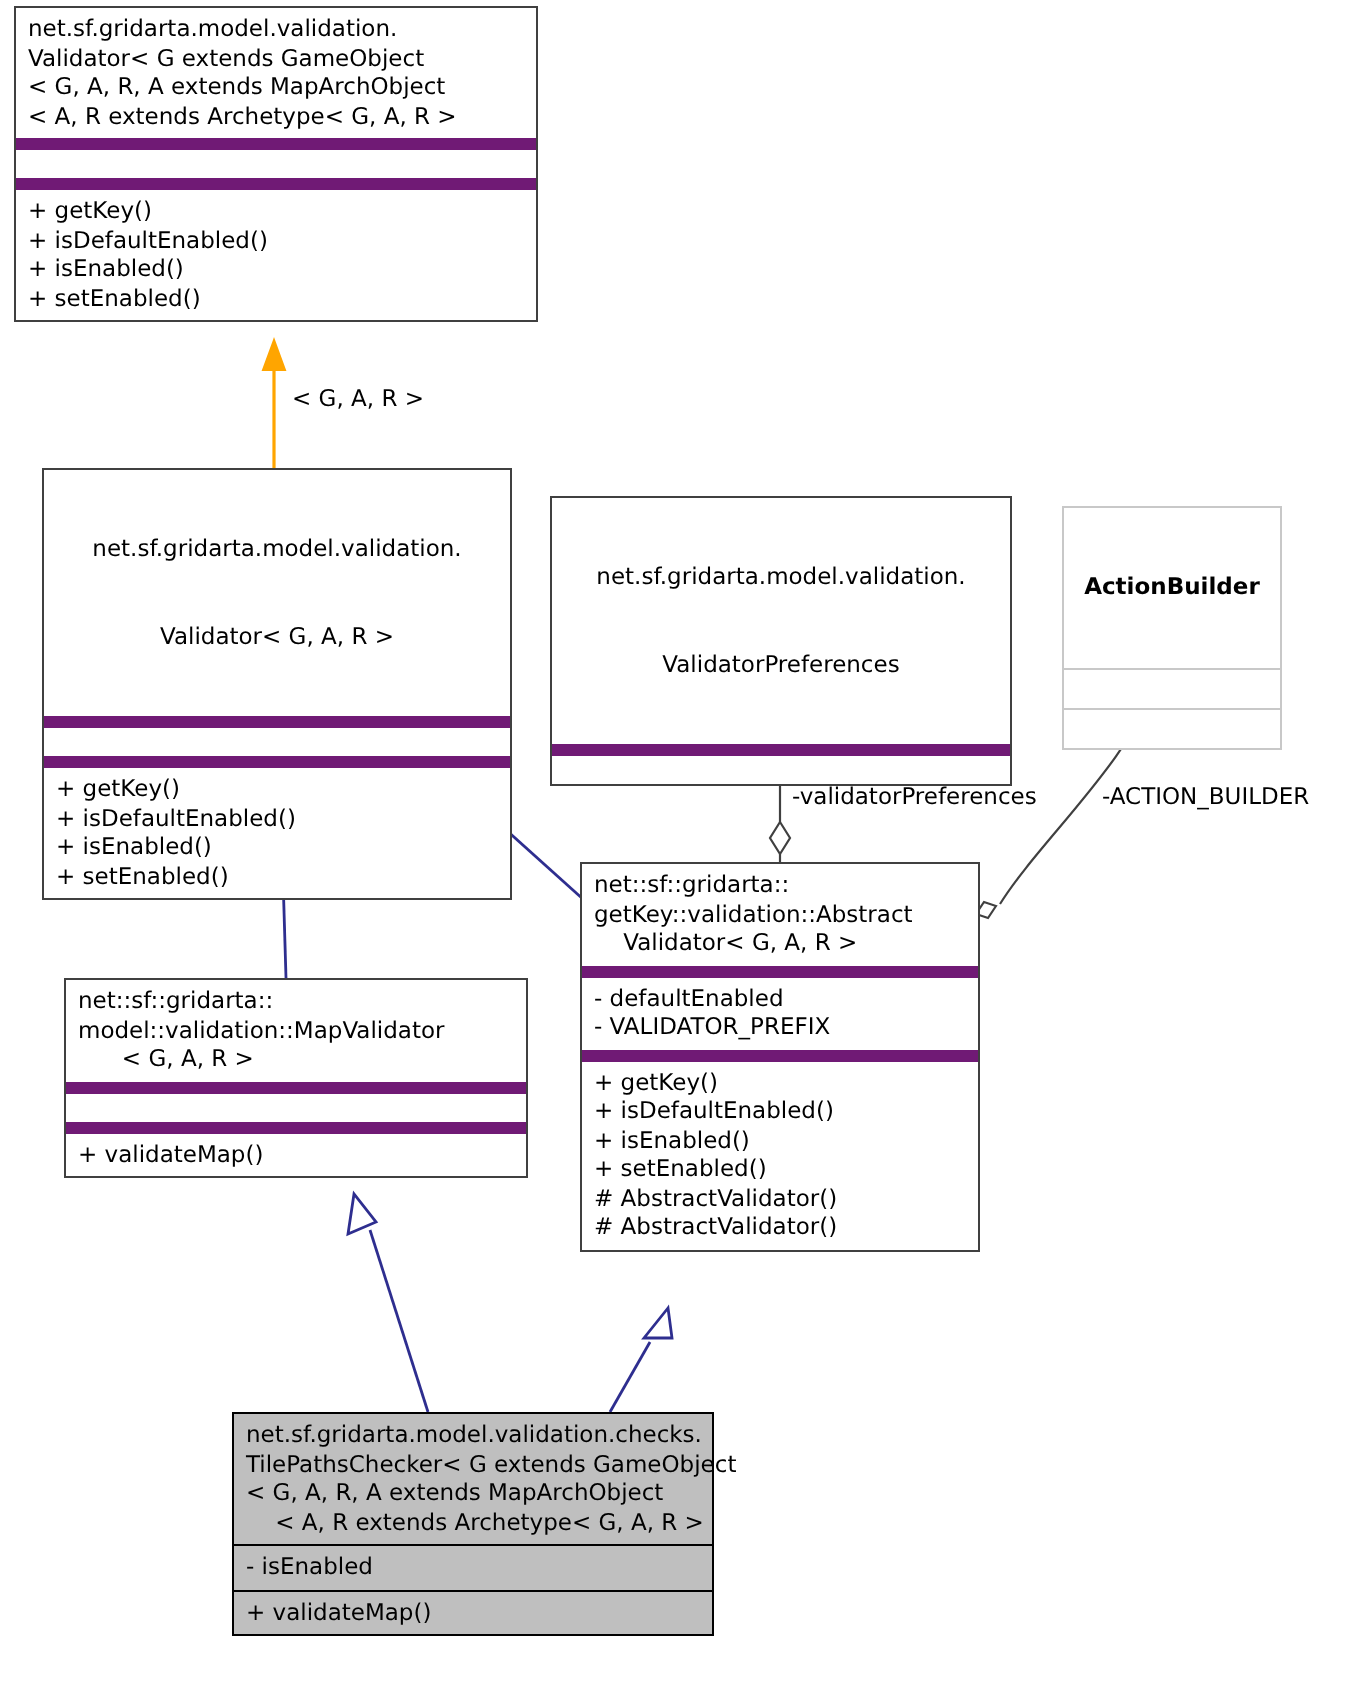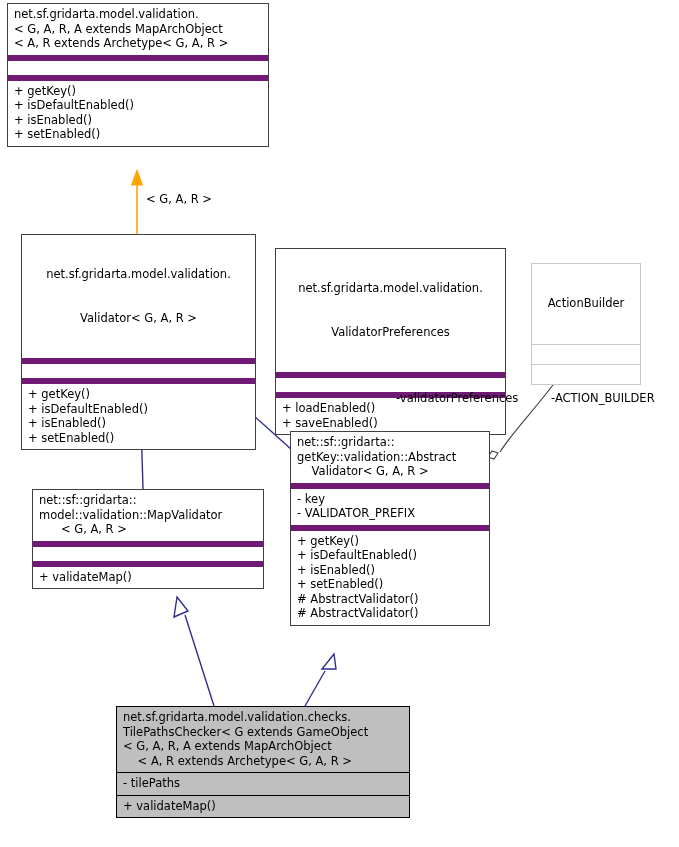--- a/index.html
+++ b/index.html
@@ -124,20 +124,21 @@
 
     <g>
       <path d="M 578 340 C 566 380 520 420 500 452" fill="none" stroke="#404040" stroke-width="1.1"></path>
       <polygon points="498,453 494,459 488,457 492,451" fill="#ffffff" stroke="#404040" stroke-width="1.1"></polygon>
     </g>
   </svg>
 
   <div class="uml-class" style="left:7px; top:3px; width:262px;">
     <div class="uml-compartment">
       <span class="uml-name-line">net.sf.gridarta.model.validation.</span>
+      <span class="uml-name-line">Validator&lt; G extends GameObject</span>
       <span class="uml-name-line">&lt; G, A, R, A extends MapArchObject</span>
       <span class="uml-name-line">&lt; A, R extends Archetype&lt; G, A, R &gt;</span>
     </div>
     <div class="uml-compartment empty"></div>
     <div class="uml-compartment">
       <span class="uml-member">+ getKey()</span>
       <span class="uml-member">+ isDefaultEnabled()</span>
       <span class="uml-member">+ isEnabled()</span>
       <span class="uml-member">+ setEnabled()</span>
     </div>
@@ -158,45 +159,41 @@
       <span class="uml-member">+ setEnabled()</span>
     </div>
   </div>
 
   <div class="uml-class" style="left:275px; top:248px; width:231px;">
     <div class="uml-compartment uml-name centered">
       <span class="uml-name-line">net.sf.gridarta.model.validation.</span>
       <span class="uml-name-line">ValidatorPreferences</span>
     </div>
     <div class="uml-compartment empty"></div>
-    <div class="uml-compartment">
-      <span class="uml-member">+ loadEnabled()</span>
-      <span class="uml-member">+ saveEnabled()</span>
-    </div>
-  </div>
-
-  <div class="uml-class pale" style="left:531px; top:263px; width:110px;">
+  </div>
+
+  <div class="uml-class pale" style="left:531px; top:253px; width:110px;font-weight:bold;">
     <div class="uml-compartment uml-name centered">
       <span class="uml-name-line">ActionBuilder</span>
     </div>
     <div class="uml-compartment empty"></div>
     <div class="uml-compartment empty"></div>
   </div>
 
   <div class="edge-label" style="left:396px; top:392px;text-align:center;">-validatorPreferences</div>
   <div class="edge-label" style="left:551px; top:392px;">-ACTION_BUILDER</div>
 
   <div class="uml-class" style="left:290px; top:431px; width:200px;">
     <div class="uml-compartment">
       <span class="uml-name-line">net::sf::gridarta::</span>
       <span class="uml-name-line">getKey::validation::Abstract</span>
       <span class="uml-name-line">    Validator&lt; G, A, R &gt;</span>
     </div>
     <div class="uml-compartment">
-      <span class="uml-member">- key</span>
+      <span class="uml-member">- defaultEnabled</span>
       <span class="uml-member">- VALIDATOR_PREFIX</span>
     </div>
     <div class="uml-compartment">
       <span class="uml-member">+ getKey()</span>
       <span class="uml-member">+ isDefaultEnabled()</span>
       <span class="uml-member">+ isEnabled()</span>
       <span class="uml-member">+ setEnabled()</span>
       <span class="uml-member"># AbstractValidator()</span>
       <span class="uml-member"># AbstractValidator()</span>
     </div>
@@ -207,28 +204,28 @@
       <span class="uml-name-line">net::sf::gridarta::</span>
       <span class="uml-name-line">model::validation::MapValidator</span>
       <span class="uml-name-line">      &lt; G, A, R &gt;</span>
     </div>
     <div class="uml-compartment empty"></div>
     <div class="uml-compartment">
       <span class="uml-member">+ validateMap()</span>
     </div>
   </div>
 
-  <div class="uml-class highlighted" style="left:116px; top:706px; width:294px;">
+  <div class="uml-class highlighted" style="left:116px; top:706px; width:241px;">
     <div class="uml-compartment">
       <span class="uml-name-line">net.sf.gridarta.model.validation.checks.</span>
       <span class="uml-name-line">TilePathsChecker&lt; G extends GameObject</span>
       <span class="uml-name-line">&lt; G, A, R, A extends MapArchObject</span>
       <span class="uml-name-line">    &lt; A, R extends Archetype&lt; G, A, R &gt;</span>
     </div>
     <div class="uml-compartment">
-      <span class="uml-member">- tilePaths</span>
+      <span class="uml-member">- isEnabled</span>
     </div>
     <div class="uml-compartment">
       <span class="uml-member">+ validateMap()</span>
     </div>
   </div>
 
 </div>
 
 </body></html>

